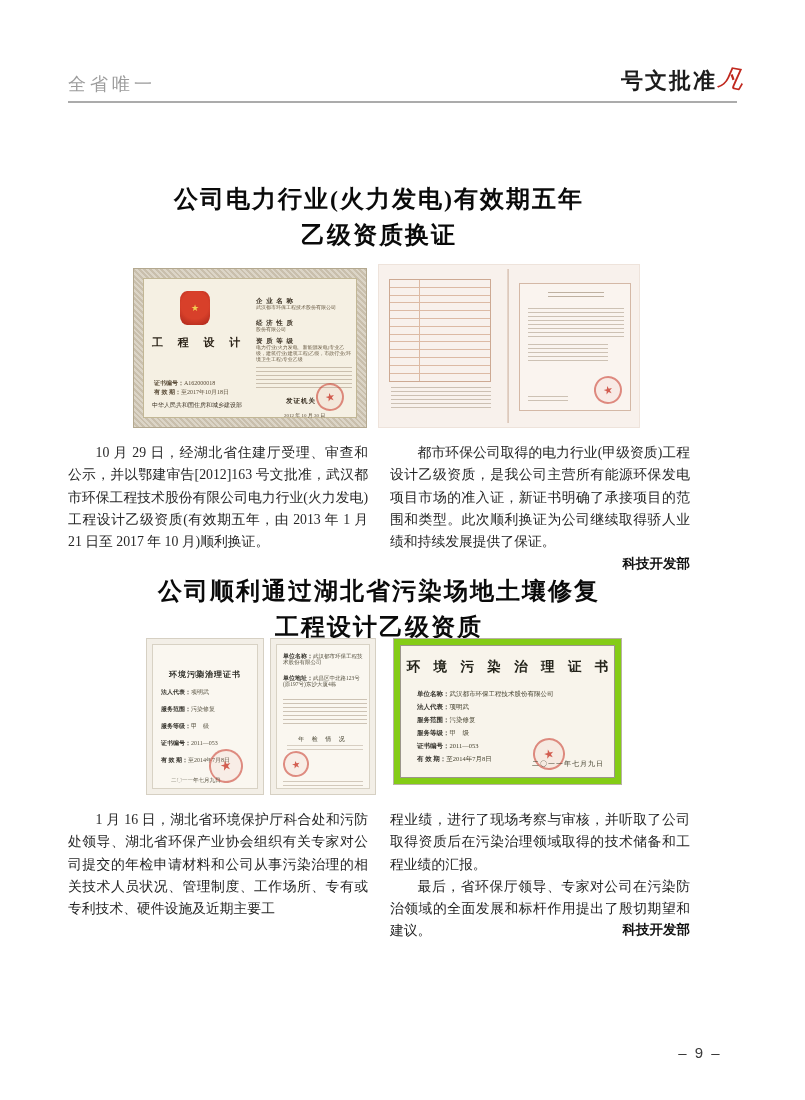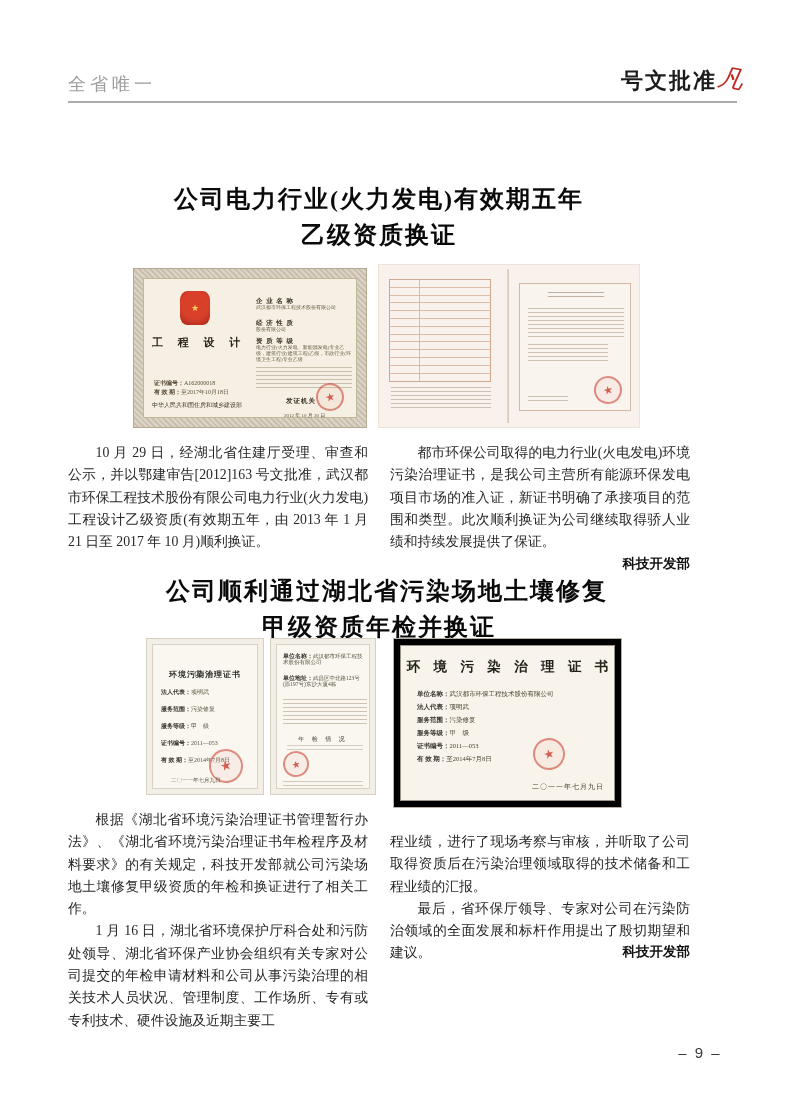--- a/index.html
+++ b/index.html
@@ -14,30 +14,30 @@
   .hdr-brand   { right:88px; top:66px; font-size:22px; color:#1b1b1b; font-weight:bold;
                  letter-spacing:2px; font-family:"Liberation Sans","DejaVu Sans",sans-serif; }
   .hdr-mark    { right:62px; top:62px; font-size:25px; color:#c0281e;
                  font-family:"DejaVu Serif",serif; transform:rotate(10deg); font-style:italic; }
   .hdr-rule    { left:68px; width:669px; top:101px; height:2px; background:#ababab; }
 
   
   .art-title { left:0; width:758px; text-align:center; font-weight:bold; color:#0a0a0a;
                font-size:24px; letter-spacing:2px; }
   .t1a { top:183px; } .t1b { top:219px; }
-  .t2a { top:575px;margin-left:8px; } .t2b { top:611px; }
+  .t2a { top:575px; } .t2b { top:611px; }
 
   
   .col { width:300px; font-size:13.8px; line-height:22.3px; text-align:justify; color:#262626; }
   .col p { text-indent:2em; }
   .col p.cont { text-indent:0; }
   .a1c1 { left:68px;  top:442px; }
   .a1c2 { left:390px; top:442px; }
   .a2c1 { left:68px;  top:809px; }
-  .a2c2 { left:390px; top:809px;margin-top:22px; }
+  .a2c2 { left:390px; top:809px; }
   .byline-row { text-align:right; font-weight:bold; color:#111;
                 font-family:"Liberation Sans","DejaVu Sans",sans-serif; font-size:13.5px; }
   .p-rel { position:relative; }
   .byline-inline { position:absolute; right:0; bottom:1px; font-weight:bold; color:#111;
                    font-family:"Liberation Sans","DejaVu Sans",sans-serif; font-size:13.5px; }
 
   
   .pageno { left:655px; top:1044px; width:90px; text-align:center; font-size:15px; color:#3a3a3a;
             font-family:"Liberation Sans","DejaVu Sans",sans-serif; letter-spacing:2px; }
 
@@ -82,21 +82,21 @@
   .c-title { position:absolute; left:0; width:100%; text-align:center; font-weight:bold; color:#30302a; }
   .c-lab { font-weight:bold; color:#33312a; }
   .c-val { color:#55503f; }
   .c-line { position:absolute; white-space:nowrap; }
 
   .ca { left:146px; top:638px; width:118px; height:157px; }
   .ca .c-line { font-size:6px; line-height:6px; }
   .cb { left:270px; top:638px; width:106px; height:157px; }
   .cb .c-line { font-size:5.5px; line-height:6px; white-space:normal; }
 
-  .cc-out { left:393px; top:638px; width:229px; height:170px; background:#000000; border:1px solid #b9b2a6; }
+  .cc-out { left:393px; top:638px; width:229px; height:147px; background:#84cc16; border:1px solid #b9b2a6; }
   .cc-in  { position:absolute; left:6px; top:6px; right:6px; bottom:6px; background:#f8f4eb; border:1px solid #9b958a; }
   .cc-title { position:absolute; left:0; top:12px; width:100%; text-align:center; font-size:13.5px;
               font-weight:bold; letter-spacing:5px; color:#23231a; text-indent:5px; }
   .cc-line { position:absolute; left:16px; font-size:6.5px; color:#45422f; white-space:nowrap; }
   .cc-date { position:absolute; right:10px; bottom:8px; font-size:7px; color:#45422f; letter-spacing:1px; }
 </style>
 </head>
 <body>
 
 <div class="abs hdr-section">全省唯一</div>
@@ -187,26 +187,26 @@
         <span>★</span>
       </div>
     <div class="txl" style="left:8px; top:112px; width:40px; height:8px;"></div>
   </div>
 </div>
 
 <div class="abs col a1c1">
   <p>10 月 29 日，经湖北省住建厅受理、审查和公示，并以鄂建审告[2012]163 号文批准，武汉都市环保工程技术股份有限公司电力行业(火力发电)工程设计乙级资质(有效期五年，由 2013 年 1 月 21 日至 2017 年 10 月)顺利换证。</p>
 </div>
 <div class="abs col a1c2">
-  <p>都市环保公司取得的电力行业(火电发电)环境污染治理证书，是我公司主营所有能源环保发电项目市场的准入证，新证书明确了承接项目的范围和类型。此次顺利换证为公司继续取得骄人业绩和持续发展提供了保证。</p>
+  <p>都市环保公司取得的电力行业(甲级资质)工程设计乙级资质，是我公司主营所有能源环保发电项目市场的准入证，新证书明确了承接项目的范围和类型。此次顺利换证为公司继续取得骄人业绩和持续发展提供了保证。</p>
   <div class="byline-row">科技开发部</div>
 </div>
 
 <div class="abs art-title t2a">公司顺利通过湖北省污染场地土壤修复</div>
-<div class="abs art-title t2b">甲级资质年检并换证</div>
+<div class="abs art-title t2b">工程设计乙级资质</div>
 
 <div class="cert cw ca">
   <div class="cw-in">
     <div class="c-title" style="top:24px; font-size:8px; letter-spacing:1px;font-family:Liberation Mono, monospace;">环境污染治理证书</div>
     <div class="c-title" style="top:24px; font-size:7px; font-weight:normal;">（副 本）</div>
     <div class="c-line" style="left:8px; top:44px;"><span class="c-lab">法人代表：</span><span class="c-val">项明武</span></div>
     <div class="c-line" style="left:8px; top:61px;"><span class="c-lab">服务范围：</span><span class="c-val">污染修复</span></div>
     <div class="c-line" style="left:8px; top:78px;"><span class="c-lab">服务等级：</span><span class="c-val">甲　级</span></div>
     <div class="c-line" style="left:8px; top:95px;"><span class="c-lab">证书编号：</span><span class="c-val">2011—053</span></div>
     <div class="c-line" style="left:8px; top:112px;"><span class="c-lab">有 效 期：</span><span class="c-val">至2014年7月8日</span></div>
@@ -241,21 +241,20 @@
     <div class="cc-line" style="top:96px;"><span class="c-lab">证书编号：</span><span>2011—053</span></div>
     <div class="cc-line" style="top:109px;"><span class="c-lab">有 效 期：</span><span>至2014年7月8日</span></div>
     <div class="seal" style="left:132px; top:92px; width:32px; height:32px; font-size:12px;">
         <span>★</span>
       </div>
     <div class="cc-date">二〇一一年七月九日</div>
   </div>
 </div>
 
 <div class="abs col a2c1">
-  <p>根据《湖北省环境污染治理证书管理暂行办法》、《湖北省环境污染治理证书年检程序及材料要求》的有关规定，科技开发部就公司污染场地土壤修复甲级资质的年检和换证进行了相关工作。</p>
   <p>1 月 16 日，湖北省环境保护厅科合处和污防处领导、湖北省环保产业协会组织有关专家对公司提交的年检申请材料和公司从事污染治理的相关技术人员状况、管理制度、工作场所、专有或专利技术、硬件设施及近期主要工</p>
 </div>
 <div class="abs col a2c2">
   <p class="cont">程业绩，进行了现场考察与审核，并听取了公司取得资质后在污染治理领域取得的技术储备和工程业绩的汇报。</p>
   <p class="p-rel"><span>最后，省环保厅领导、专家对公司在污染防治领域的全面发展和标杆作用提出了殷切期望和建议。</span><span class="byline-inline">科技开发部</span></p>
 </div>
 
 <div class="abs pageno">– 9 –</div>
 
 </body></html>

